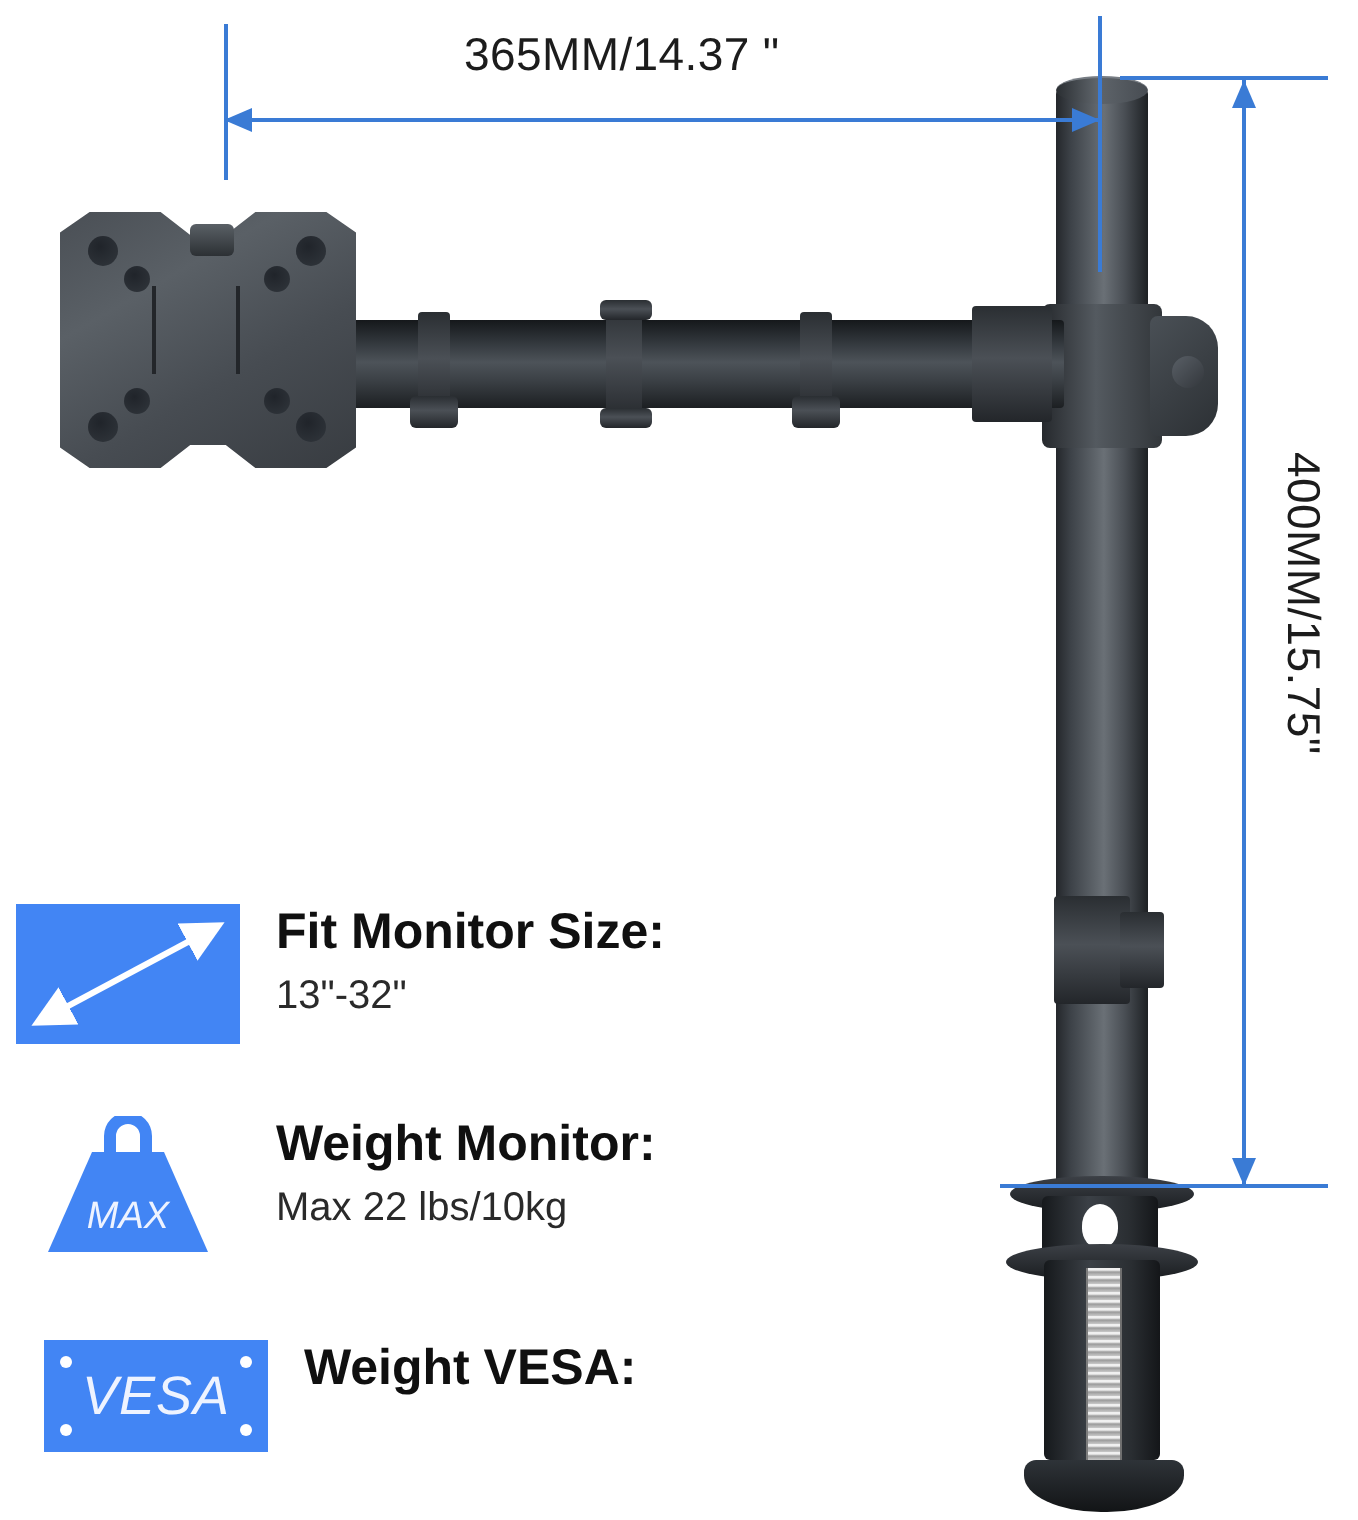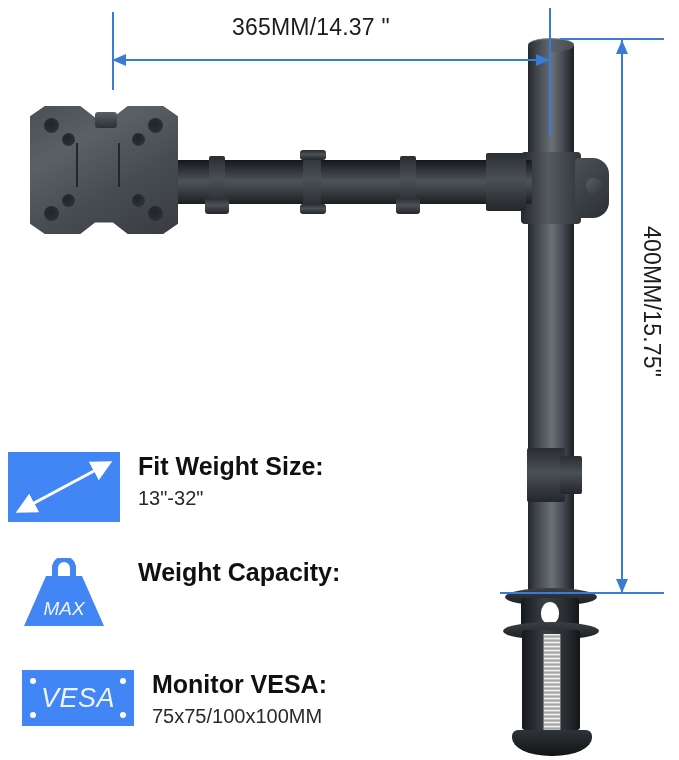--- a/index.html
+++ b/index.html
@@ -172,46 +172,46 @@
                 <path d="M0,0 L7,3.5 L0,7 z" fill="#ffffff"></path>
               </marker>
             <marker id="mkB" markerWidth="7" markerHeight="7" refX="2" refY="3.5" orient="auto">
                 <path d="M7,0 L0,3.5 L7,7 z" fill="#ffffff"></path>
               </marker>
           </defs>
           <line x1="13" y1="58" x2="99" y2="12" stroke="#ffffff" stroke-width="3" marker-start="url(#mkB)" marker-end="url(#mkA)"></line>
         </svg>
       </div>
       <div class="feat-text">
-        <div class="feat-title">Fit Weight Size:</div>
+        <div class="feat-title">Fit Monitor Size:</div>
         <div class="feat-sub">13"-32"</div>
       </div>
     </div>
 
     <div class="feat-row" style="left:8px;top:558px;">
       <div class="feat-icon icon-weight">
         <svg width="112" height="72" viewBox="0 0 112 72">
           <path d="M44,10 a12,12 0 0 1 24,0 v8 h-6 v-8 a6,6 0 0 0 -12,0 v8 h-6 z" fill="#4285f4"></path>
           <path d="M38,18 L74,18 L96,68 L16,68 z" fill="#4285f4"></path>
         </svg>
         <div class="wtxt">MAX</div>
       </div>
       <div class="feat-text">
-        <div class="feat-title">Weight Capacity:</div>
+        <div class="feat-title">Weight Monitor:</div>
+        <div class="feat-sub">Max 22 lbs/10kg</div>
       </div>
     </div>
 
     <div class="feat-row" style="left:22px;top:670px;">
       <div class="feat-icon icon-vesa">
         <span class="vdot" style="left:8px;top:8px;"></span>
         <span class="vdot" style="right:8px;top:8px;"></span>
         <span class="vdot" style="left:8px;bottom:8px;"></span>
         <span class="vdot" style="right:8px;bottom:8px;"></span>
         <span class="vtxt">VESA</span>
       </div>
       <div class="feat-text">
-        <div class="feat-title">Monitor VESA:</div>
-        <div class="feat-sub">75x75/100x100MM</div>
+        <div class="feat-title">Weight VESA:</div>
       </div>
     </div>
 
   </div>
 </div>
 
 </body></html>

